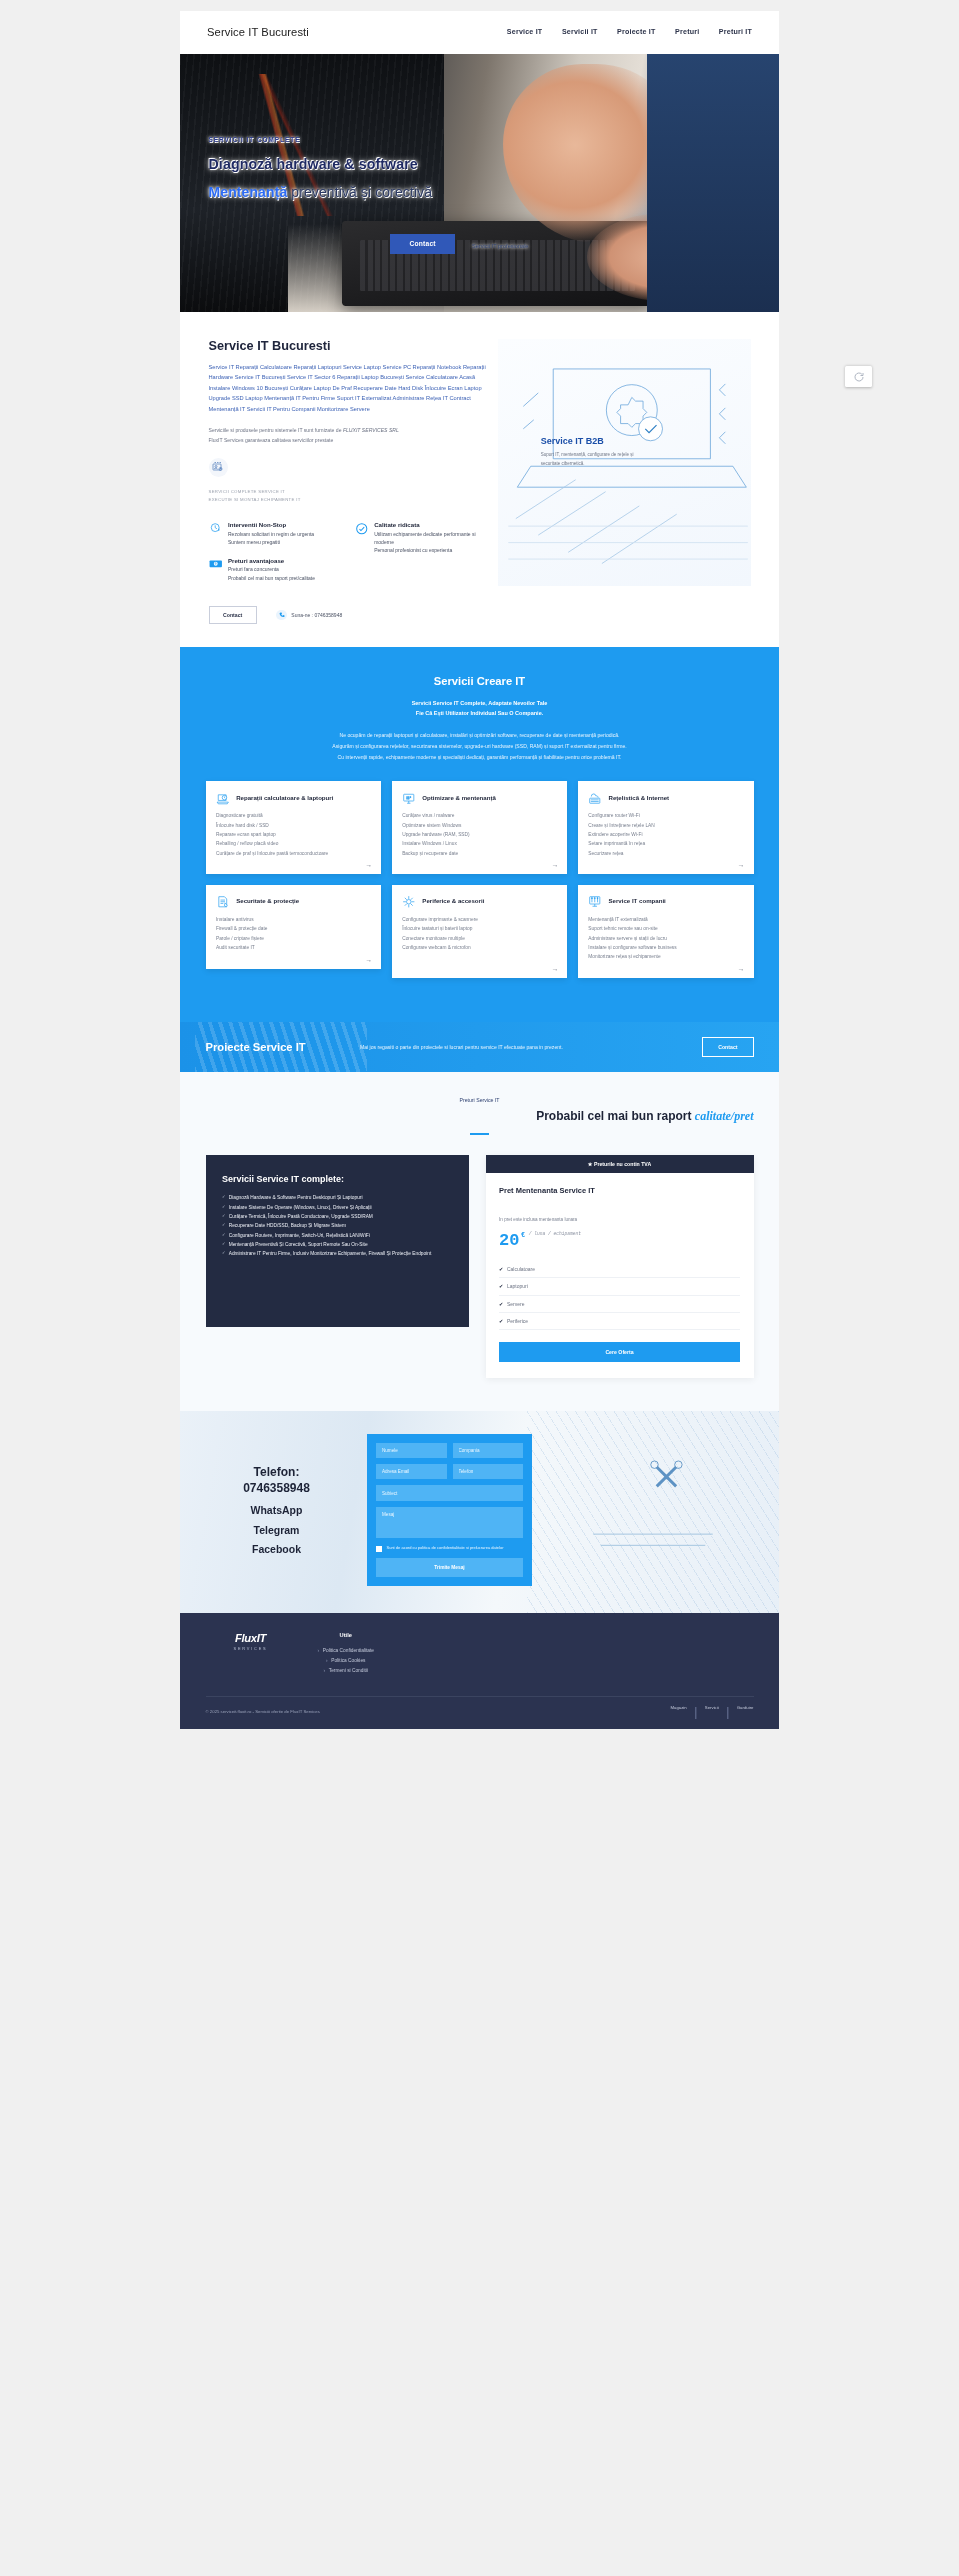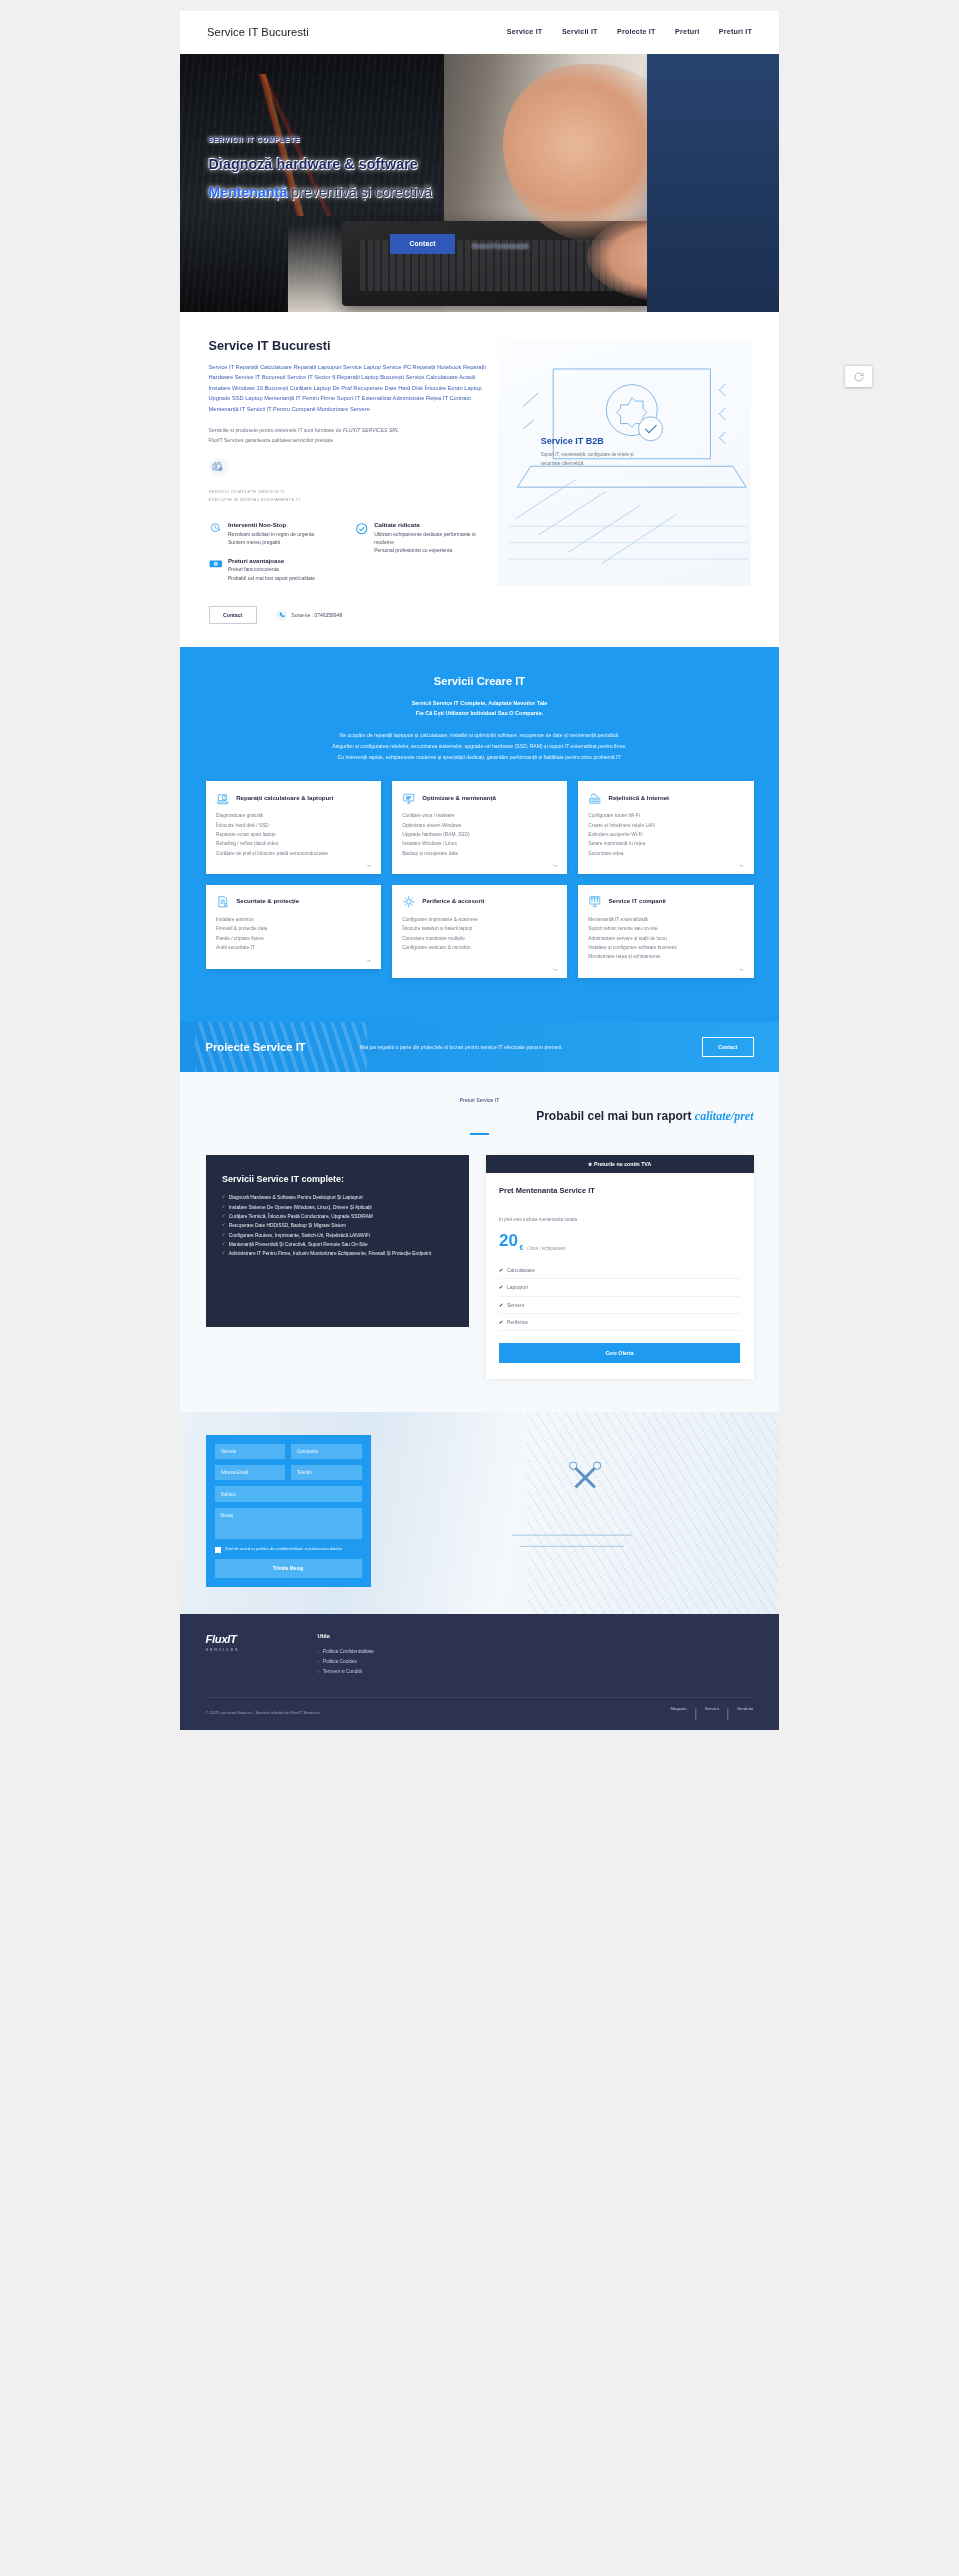--- a/index.html
+++ b/index.html
@@ -167,21 +167,21 @@
   .pr-dark { width:48%; background:#232b42; color:#fff; padding:19.5px 16.5px; min-height:172px; }
   .pr-dark h3 { font-size:9px; font-weight:bold; margin-bottom:9px; }
   .pr-dark ul { list-style:none; }
   .pr-dark li { font-size:4.8px; line-height:1.95; padding-left:6.7px; position:relative; color:#eef1f7; }
   .pr-dark li:before { content:"✓"; position:absolute; left:0; color:#cfd6e6; font-size:4.1px; }
   .pr-card { flex:1; background:#fff; box-shadow:0 1.5px 7.5px rgba(0,0,0,.07); }
   .pr-badge { background:#232b42; color:#fff; font-size:5.2px; font-weight:bold; text-align:center; padding:6px; }
   .pr-body { padding:13.5px 13.5px 16.5px; }
   .pr-title { font-size:7.5px; font-weight:bold; color:#1d2337; margin-bottom:22px; }
   .pr-note { font-size:4.6px; color:#7c8393; margin-bottom:9px; }
-  .pr-price { display:flex; align-items:flex-end; gap:1.5px; margin-bottom:10.5px; }
+  .pr-price { display:flex; align-items:flex-start; gap:1.5px; margin-bottom:10.5px;font-family:Liberation Mono, monospace; }
   .pr-amt { font-size:17px; font-weight:bold; color:#1e9bf0; }
   .pr-cur { font-size:6.7px; font-weight:bold; color:#1e9bf0; }
   .pr-per { font-size:4.6px; color:#8c93a2; font-style:italic; margin-left:2.2px; }
   .pr-feat { font-size:5px; color:#6d7484; padding:5.2px 0; border-bottom:0.7px solid #eef1f5; }
   .pr-feat span { color:#232b42; margin-right:3.7px; }
   .pr-btn { width:100%; background:#1e9bf0; color:#fff; border:none; font-size:5.2px; font-weight:bold; padding:6.7px; margin-top:12px; cursor:pointer; }
   
   .contact { position:relative; padding:22.5px 0 27px; background:#ffffff; overflow:hidden; min-height:163px; }
   .contact-bg { position:absolute; inset:0;
     background:linear-gradient(100deg,#eaf1f8 0%,#dce8f3 30%,#f4f8fb 55%,#e7eff7 100%); }
@@ -199,21 +199,21 @@
   }
   .form input::placeholder, .form textarea::placeholder { color:#eaf6ff; }
   .form textarea { height:31px; resize:none; }
   .form-check { display:flex; gap:4.5px; align-items:flex-start; margin:7.5px 0 6px; }
   .form-check i { width:6px;height:6px;background:#fff;display:block;flex:0 0 6px;margin-top:0.7px; }
   .form-check span { font-size:4px; line-height:1.5; color:#eaf6ff; }
   .form-btn { width:100%; background:#4fb4f5; color:#fff; border:none; font-size:4.8px; font-weight:bold; padding:6.7px; cursor:pointer; }
   .contact-right { flex:1; }
   
   .footer { background:#2b3350; padding:19.5px 25.5px 0; }
-  .f-top { display:flex; gap:22px; }
+  .f-top { display:flex; gap:22px;text-align:center; }
   .f-logo { width:90px; }
   .f-logo .lg { font-size:11.2px; font-weight:bold; color:#fff; font-style:italic; letter-spacing:-0.3px; }
   .f-logo .sl { font-size:3.9px; color:#b9c0d4; letter-spacing:1.8px; margin-top:1.5px; }
   .f-col h4 { font-size:5.7px; color:#fff; font-weight:bold; margin-bottom:7.5px; }
   .f-col a { display:block; font-size:4.8px; color:#c3c9da; text-decoration:none; line-height:2.15; }
   .f-col a:before { content:"›"; margin-right:3.7px; color:#8f99b5; }
   .f-bot { margin-top:19.5px; border-top:0.7px solid #3b4460; padding:7.5px 0 10.5px;
            display:flex; justify-content:space-between; align-items:center; }
   .f-copy { font-size:4.3px; color:#9aa2ba; }
   .f-links { display:flex; gap:7.5px; }
@@ -543,20 +543,29 @@
           <div class="pr-feat"><span>✔</span><em style="font-style:normal">Periferice</em></div>
           <button class="pr-btn">Cere Oferta</button>
         </div>
       </div>
     </div>
   </div>
 
   <div class="contact">
     <div class="contact-bg"></div>
     <div class="contact-in">
+      <div class="contact-left">
+        <div class="cl-phone">
+          <div>Telefon:</div>
+          <div>0746358948</div>
+        </div>
+        <div class="cl-item">WhatsApp</div>
+        <div class="cl-item">Telegram</div>
+        <div class="cl-item">Facebook</div>
+      </div>
 
       <div class="form">
         <div class="frow2">
           <input placeholder="Numele" style="">
           <input placeholder="Compania" style="">
         </div>
         <div class="frow2">
           <input placeholder="Adresa Email" style="">
           <input placeholder="Telefon" style="">
         </div>

